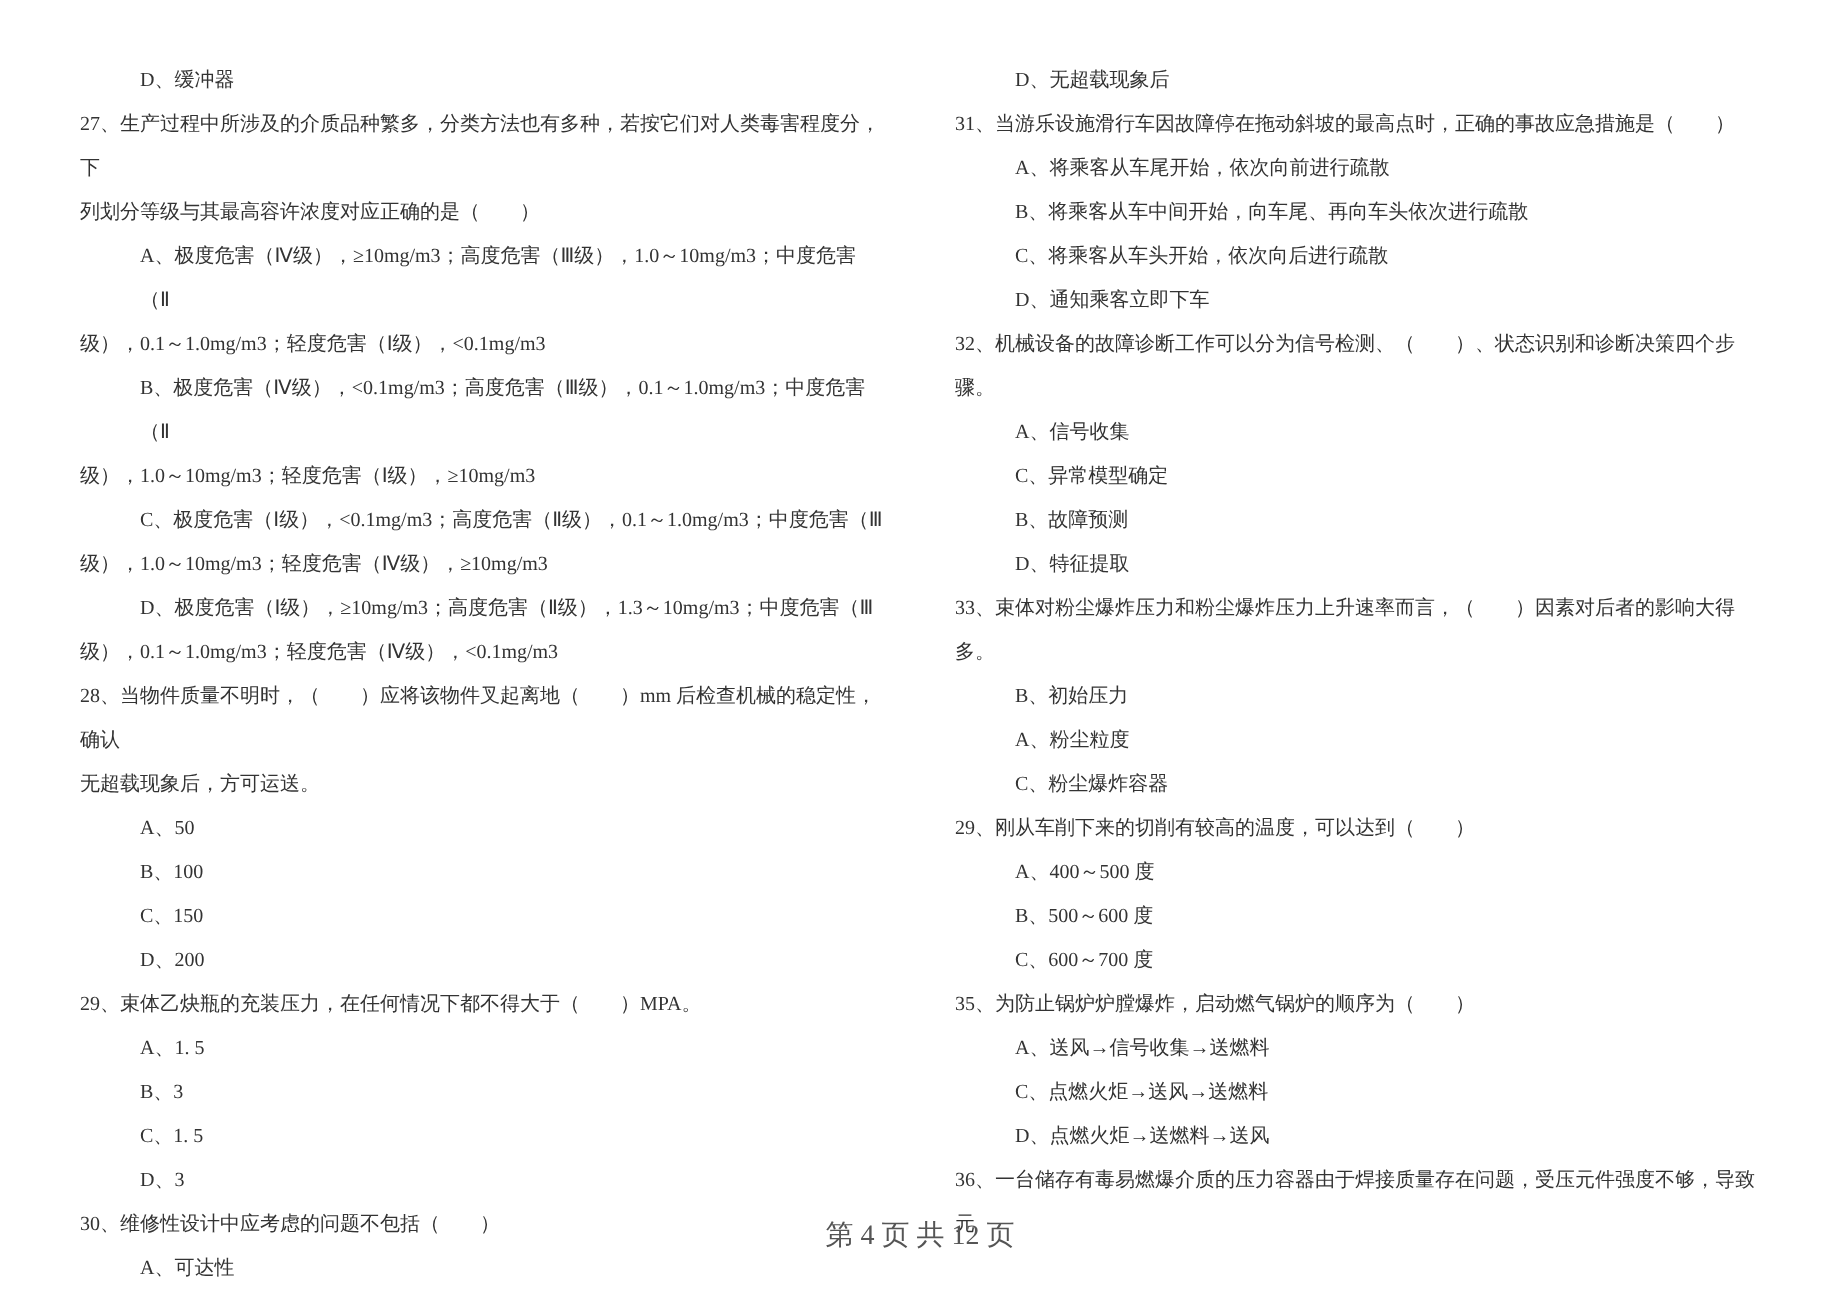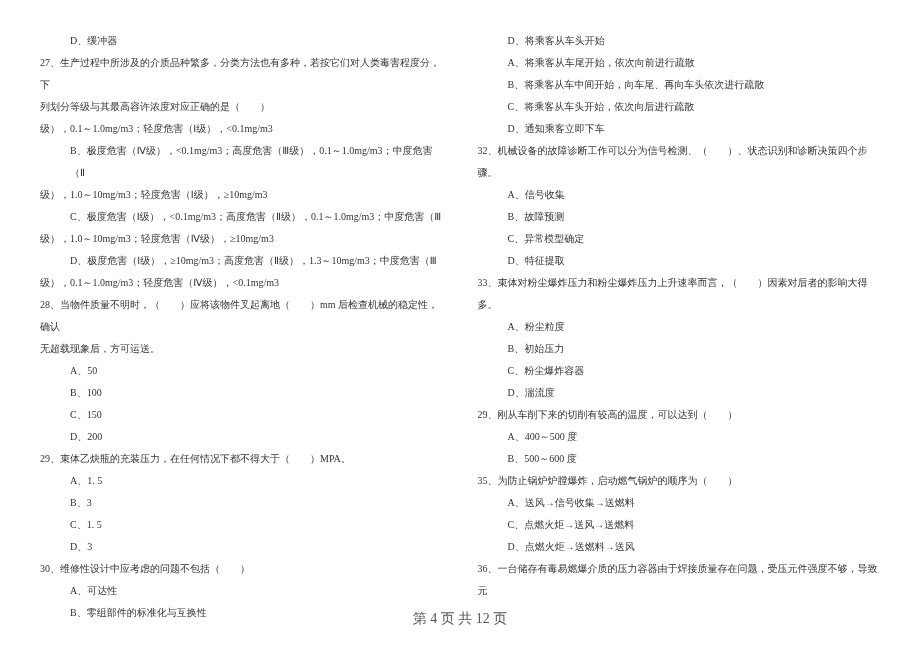--- a/index.html
+++ b/index.html
@@ -42,20 +42,21 @@
     }
   </style>
 </head>
 <body>
 
 <div class="columns">
   <div class="col">
     <div class="line indent1">D、缓冲器</div>
     <div class="line">27、生产过程中所涉及的介质品种繁多，分类方法也有多种，若按它们对人类毒害程度分，下</div>
     <div class="line">列划分等级与其最高容许浓度对应正确的是（　　）</div>
+    <div class="line indent1">A、极度危害（Ⅳ级），≥10mg/m3；高度危害（Ⅲ级），1.0～10mg/m3；中度危害（Ⅱ</div>
     <div class="line">级），0.1～1.0mg/m3；轻度危害（Ⅰ级），&lt;0.1mg/m3</div>
     <div class="line indent1">B、极度危害（Ⅳ级），&lt;0.1mg/m3；高度危害（Ⅲ级），0.1～1.0mg/m3；中度危害（Ⅱ</div>
     <div class="line">级），1.0～10mg/m3；轻度危害（Ⅰ级），≥10mg/m3</div>
     <div class="line indent1">C、极度危害（Ⅰ级），&lt;0.1mg/m3；高度危害（Ⅱ级），0.1～1.0mg/m3；中度危害（Ⅲ</div>
     <div class="line">级），1.0～10mg/m3；轻度危害（Ⅳ级），≥10mg/m3</div>
     <div class="line indent1">D、极度危害（Ⅰ级），≥10mg/m3；高度危害（Ⅱ级），1.3～10mg/m3；中度危害（Ⅲ</div>
     <div class="line">级），0.1～1.0mg/m3；轻度危害（Ⅳ级），&lt;0.1mg/m3</div>
     <div class="line">28、当物件质量不明时，（　　）应将该物件叉起离地（　　）mm 后检查机械的稳定性，确认</div>
     <div class="line">无超载现象后，方可运送。</div>
     <div class="line indent1">A、50</div>
@@ -67,38 +68,39 @@
     <div class="line indent1">B、3</div>
     <div class="line indent1">C、1. 5</div>
     <div class="line indent1">D、3</div>
     <div class="line">30、维修性设计中应考虑的问题不包括（　　）</div>
     <div class="line indent1">A、可达性</div>
     <div class="line indent1">B、零组部件的标准化与互换性</div>
 
   </div>
 
   <div class="col">
-    <div class="line indent1">D、将乘客从车头开始</div>
+    <div class="line indent1">D、无超载现象后</div>
+    <div class="line">31、当游乐设施滑行车因故障停在拖动斜坡的最高点时，正确的事故应急措施是（　　）</div>
     <div class="line indent1">A、将乘客从车尾开始，依次向前进行疏散</div>
     <div class="line indent1">B、将乘客从车中间开始，向车尾、再向车头依次进行疏散</div>
     <div class="line indent1">C、将乘客从车头开始，依次向后进行疏散</div>
     <div class="line indent1">D、通知乘客立即下车</div>
     <div class="line">32、机械设备的故障诊断工作可以分为信号检测、（　　）、状态识别和诊断决策四个步骤。</div>
     <div class="line indent1">A、信号收集</div>
+    <div class="line indent1">C、异常模型确定</div>
     <div class="line indent1">B、故障预测</div>
-    <div class="line indent1">C、异常模型确定</div>
     <div class="line indent1">D、特征提取</div>
     <div class="line">33、束体对粉尘爆炸压力和粉尘爆炸压力上升速率而言，（　　）因素对后者的影响大得多。</div>
+    <div class="line indent1">B、初始压力</div>
     <div class="line indent1">A、粉尘粒度</div>
-    <div class="line indent1">B、初始压力</div>
     <div class="line indent1">C、粉尘爆炸容器</div>
-    <div class="line indent1">D、湍流度</div>
     <div class="line">29、刚从车削下来的切削有较高的温度，可以达到（　　）</div>
     <div class="line indent1">A、400～500 度</div>
     <div class="line indent1">B、500～600 度</div>
+    <div class="line indent1">C、600～700 度</div>
     <div class="line">35、为防止锅炉炉膛爆炸，启动燃气锅炉的顺序为（　　）</div>
     <div class="line indent1">A、送风→信号收集→送燃料</div>
     <div class="line indent1">C、点燃火炬→送风→送燃料</div>
     <div class="line indent1">D、点燃火炬→送燃料→送风</div>
     <div class="line">36、一台储存有毒易燃爆介质的压力容器由于焊接质量存在问题，受压元件强度不够，导致元</div>
   </div>
 </div>
 
 <div class="footer">第 4 页 共 12 页</div>
 

